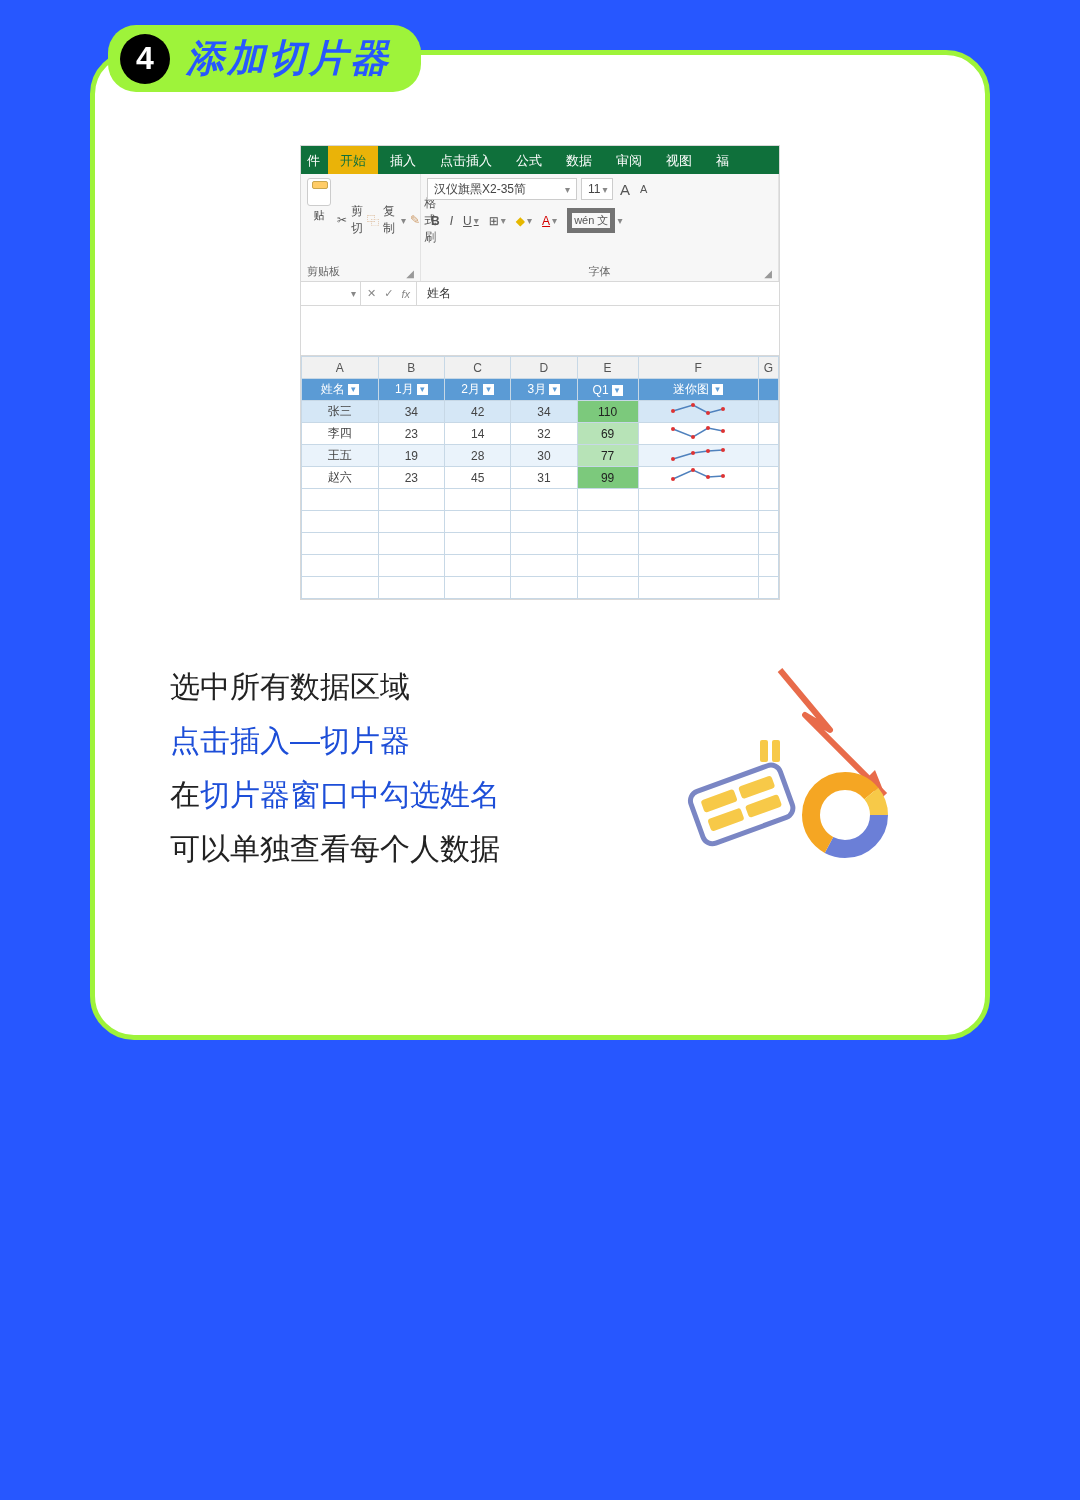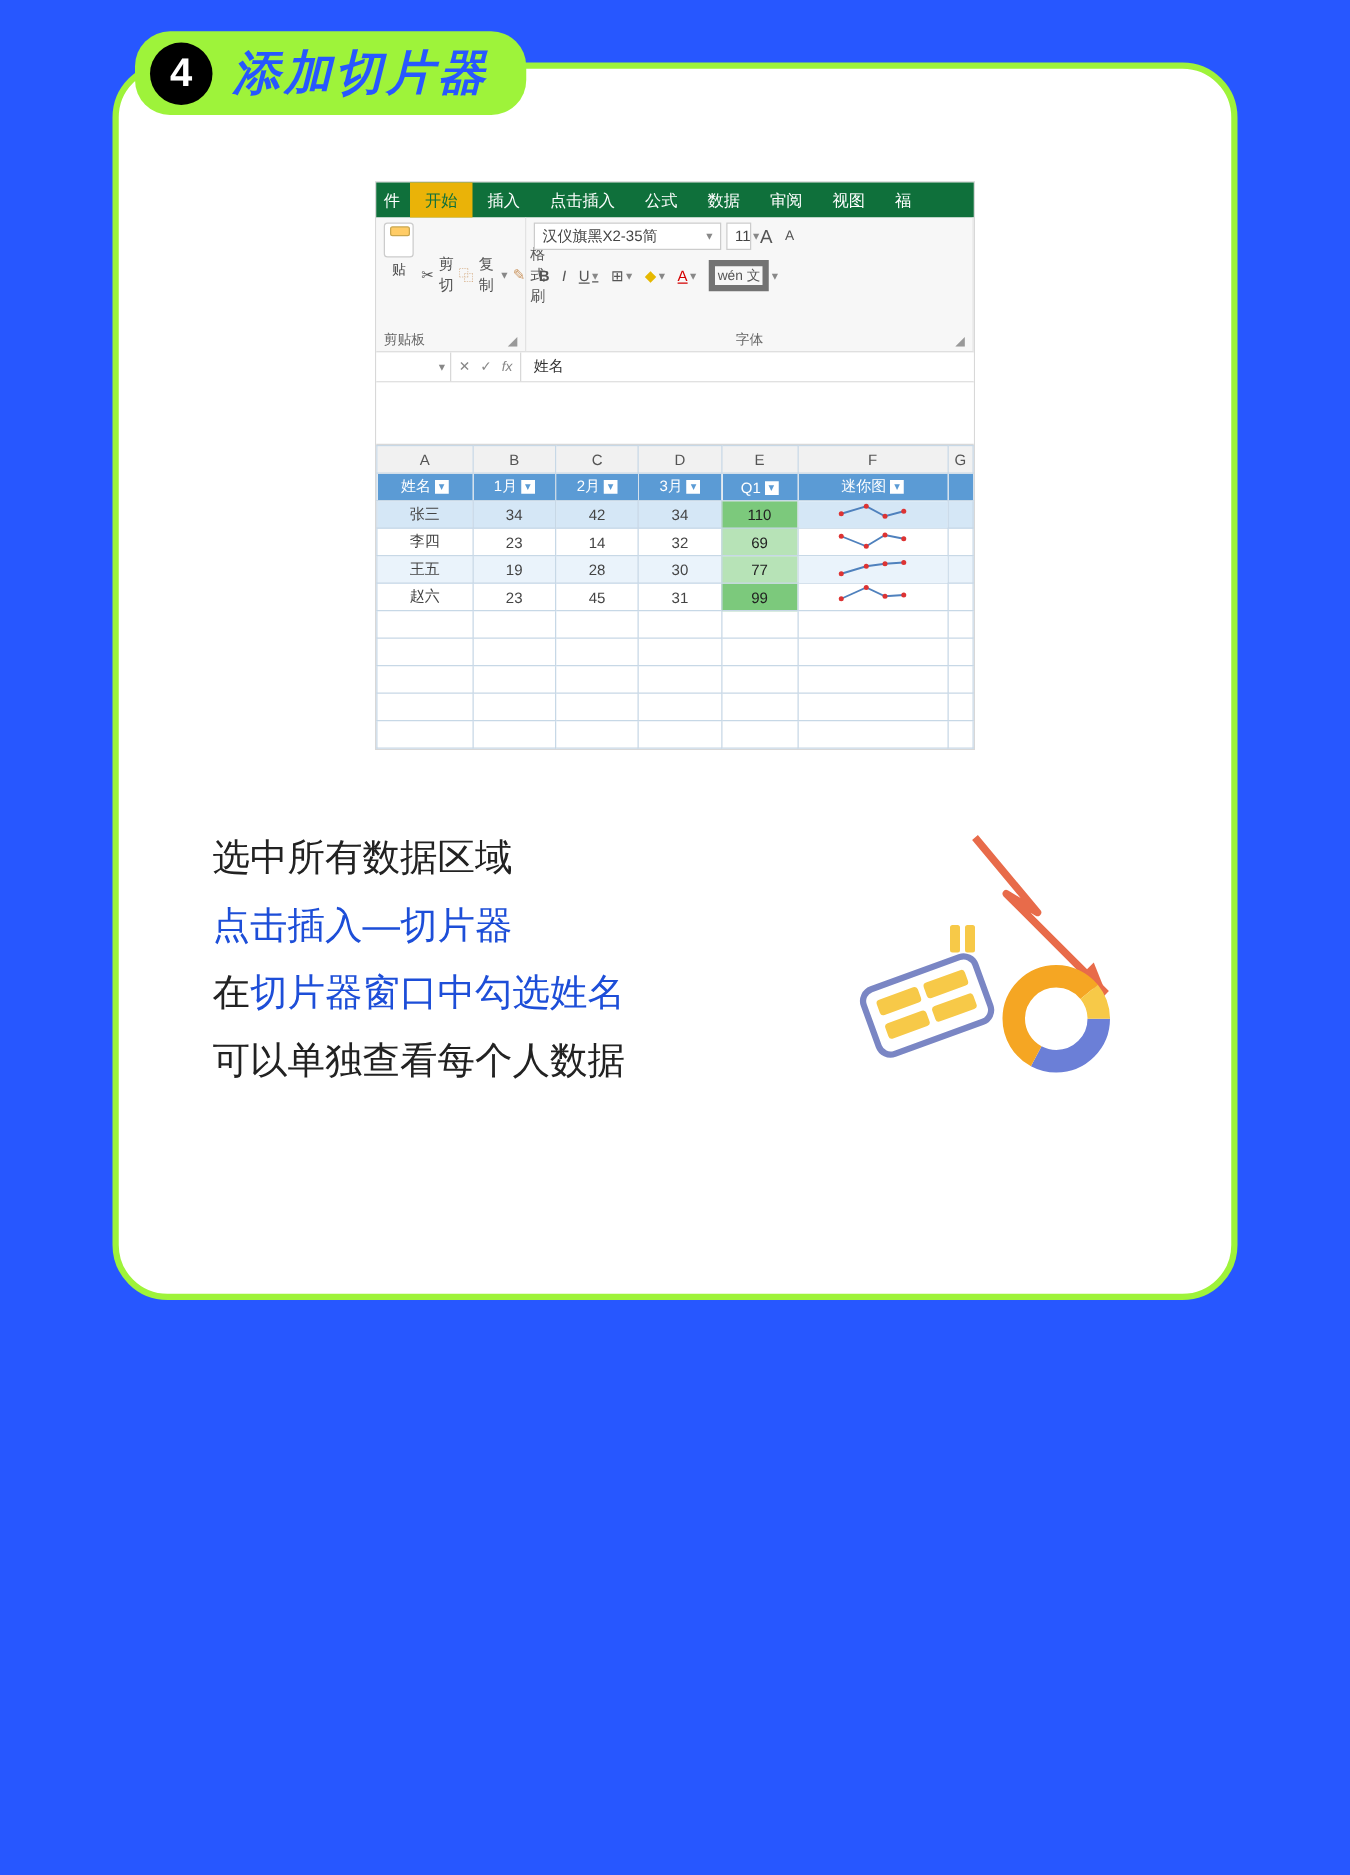--- a/index.html
+++ b/index.html
@@ -96,21 +96,21 @@
   .clip-col .item { display:flex; align-items:center; gap:4px; }
   .scissors::before { content:"✂"; color:#555; }
   .copy::before { content:"⿻"; color:#c96; }
   .brush::before { content:"✎"; color:#c96; }
   .tiny-drop { color:#888; font-size:10px; margin-left:2px; }
 
   .font-group { flex:1; }
   .font-row1 { display:flex; align-items:center; gap:4px; margin-bottom:8px; }
   .font-sel { background:#fff; border:1px solid #ccc; height:22px; display:flex; align-items:center; padding:0 6px; }
   .font-name { width: 150px; justify-content:space-between; }
-  .font-size { width: 20px; justify-content:space-between; }
+  .font-size { width: 32px; justify-content:space-between; }
   .font-row1 .aa { font-size:12px; color:#555; padding:0 3px; }
   .font-row2 { display:flex; align-items:center; gap:10px; padding-left:4px; color:#555; }
   .font-row2 span { display:inline-flex; align-items:center; }
   .wen { border:5px solid #737373; padding:0 2px; font-size:11px;text-align:center; }
 
   .expand-corner { font-size:10px; color:#999; text-align:right; }
 
   .fbar { display:flex; align-items:center; background:#fff; border-bottom:1px solid #d8d8d8; height:24px; }
   .fbar .cellref { width:60px; border-right:1px solid #d8d8d8; height:100%; display:flex; align-items:center; justify-content:flex-end; padding-right:4px; }
   .fbar .btns { display:flex; align-items:center; color:#888; border-right:1px solid #d8d8d8; height:100%; padding:0 6px; gap:8px; font-size:11px; }

